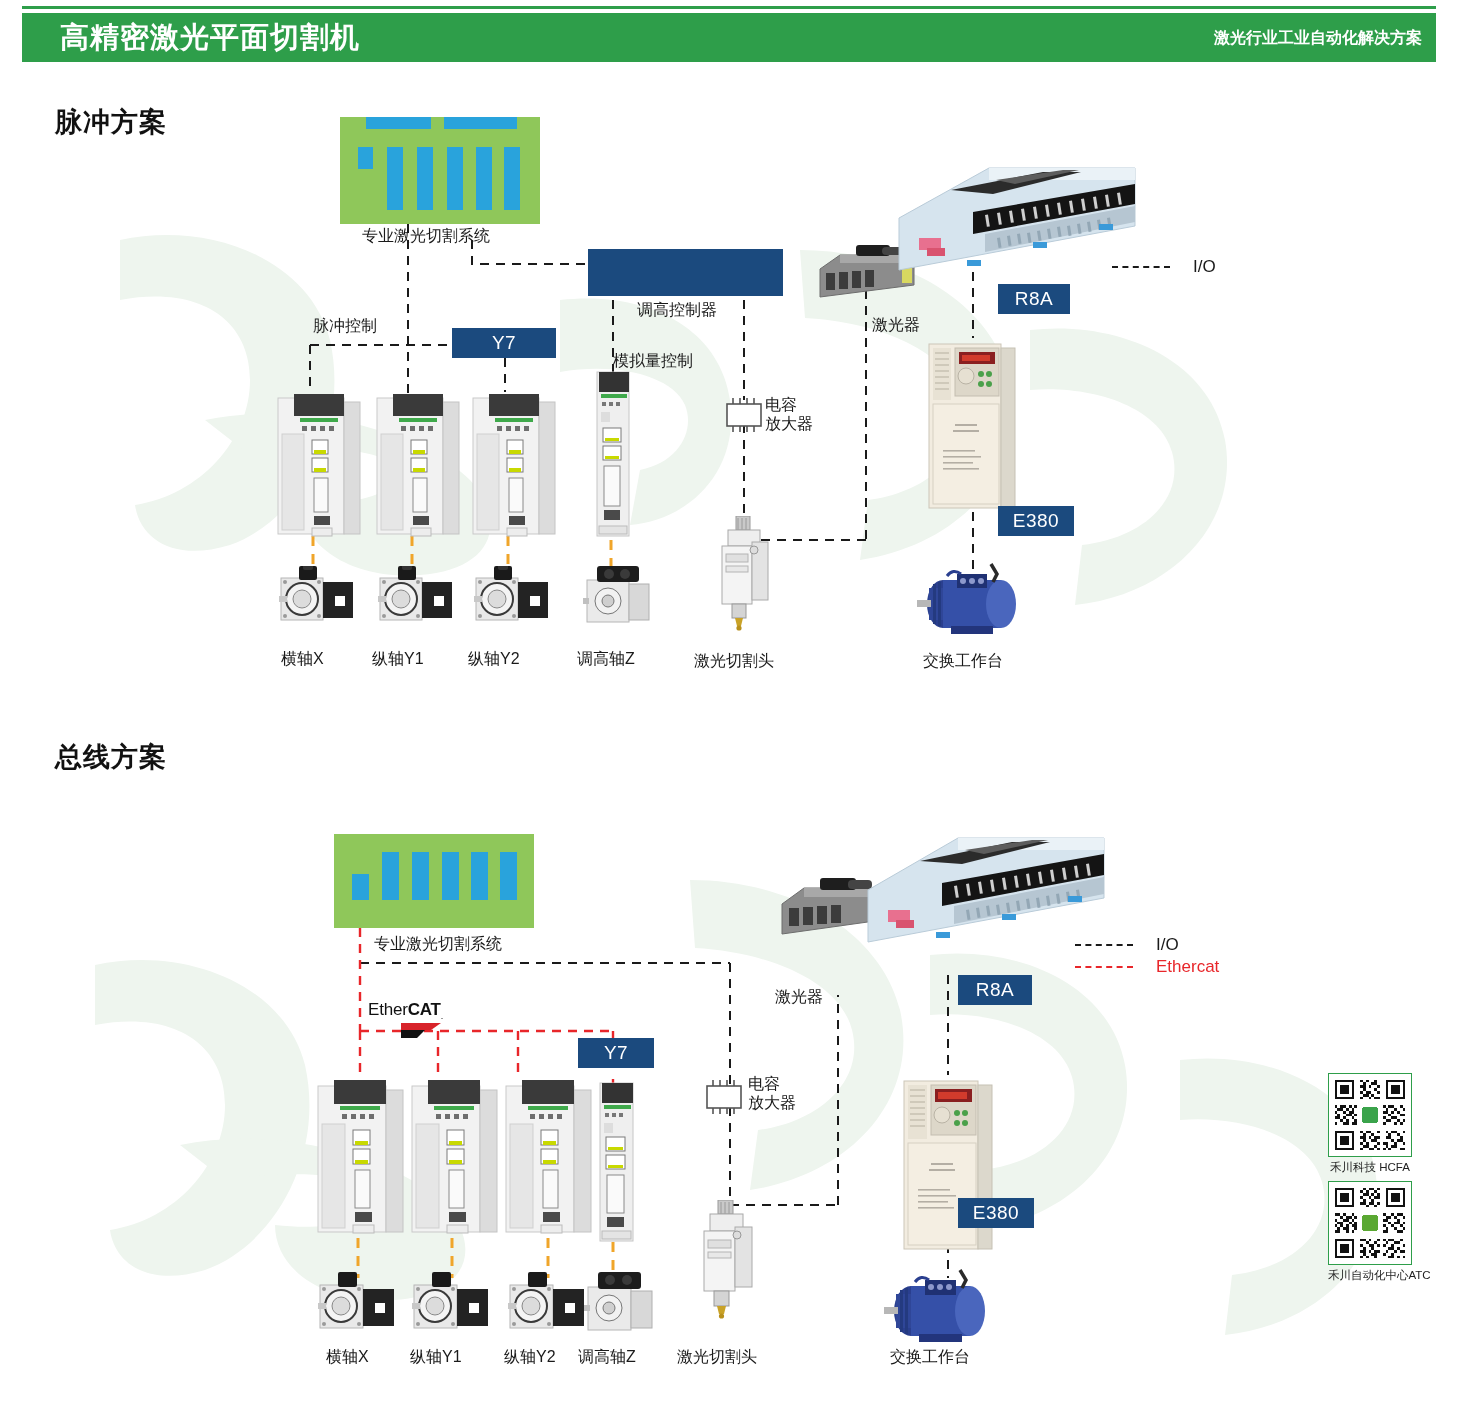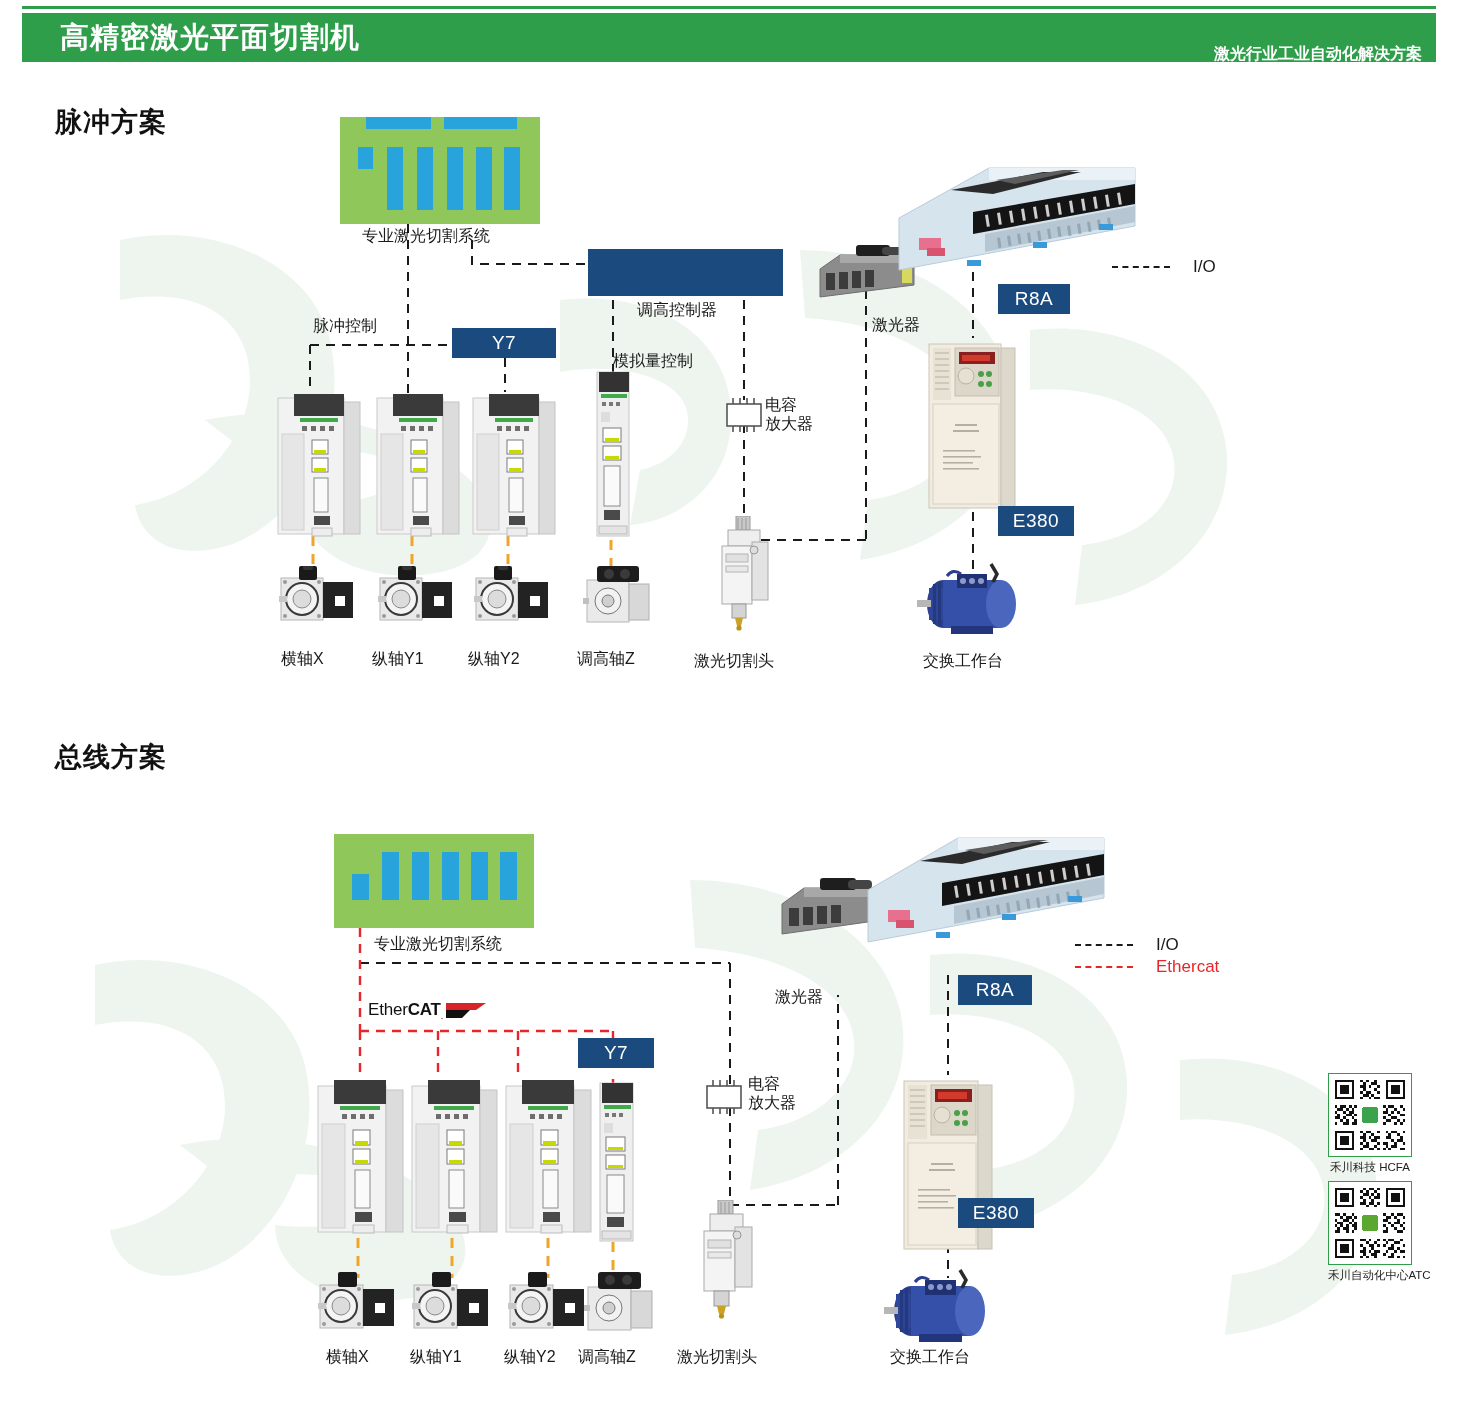--- a/index.html
+++ b/index.html
@@ -26,21 +26,21 @@
   .header-rule-top {
     position:absolute; left:22px; top:6px; width:1414px; height:3px; background:#2e9e4a; z-index:5;
   }
   .header-title {
     position: absolute; left: 38px; top: 50%; transform: translateY(-50%);
     color: #ffffff; font-size: 29px; font-weight: bold; letter-spacing: 1px;
     white-space: nowrap;
   }
   .header-sub {
     position: absolute; right: 14px; top: 50%; transform: translateY(-50%);
-    color: #ffffff; font-size: 16px; font-weight: bold; white-space: nowrap; margin-top: 16px;
+    color: #ffffff; font-size: 16px; font-weight: bold; white-space: nowrap;
   }
 
   
   .sec-title {
     position: absolute; font-size: 27px; font-weight: bold; color: #111;
     letter-spacing: 1px; white-space: nowrap; z-index: 6;
   }
 
   
   .lbl {
@@ -67,21 +67,21 @@
 
   
   .legend { position:absolute; z-index:7; font-size:17px; white-space:nowrap; }
   .legend-row { display:flex; align-items:center; gap:23px; height:22px; }
   .legend-dash { width:58px; height:0; border-top:2.5px dashed #1a1a1a; }
   .legend-dash.red { border-top-color:#e8262a; }
   .legend-txt { color:#1a1a1a; }
   .legend-txt.red { color:#e8262a; }
 
   
-  .ecat { position:absolute; z-index:8; display:flex; align-items:flex-end; }
+  .ecat { position:absolute; z-index:8; display:flex; align-items:flex-end;flex-direction:column; }
   .ecat-text { font-size:17px; color:#111; font-weight:400; letter-spacing:-0.2px; }
   .ecat-text b { font-weight:bold; }
   .ecat-reg { font-size:9px; vertical-align:sub; }
 
   
   .qr-wrap { position:absolute; z-index:7; text-align:center; }
   .qr-box { width:84px; height:84px; border:1px solid #2e9e4a; background:#fff; position:relative; }
   .qr-cap { font-size:11.5px; color:#222; margin-top:3px; white-space:nowrap; }
 </style>
 </head>

